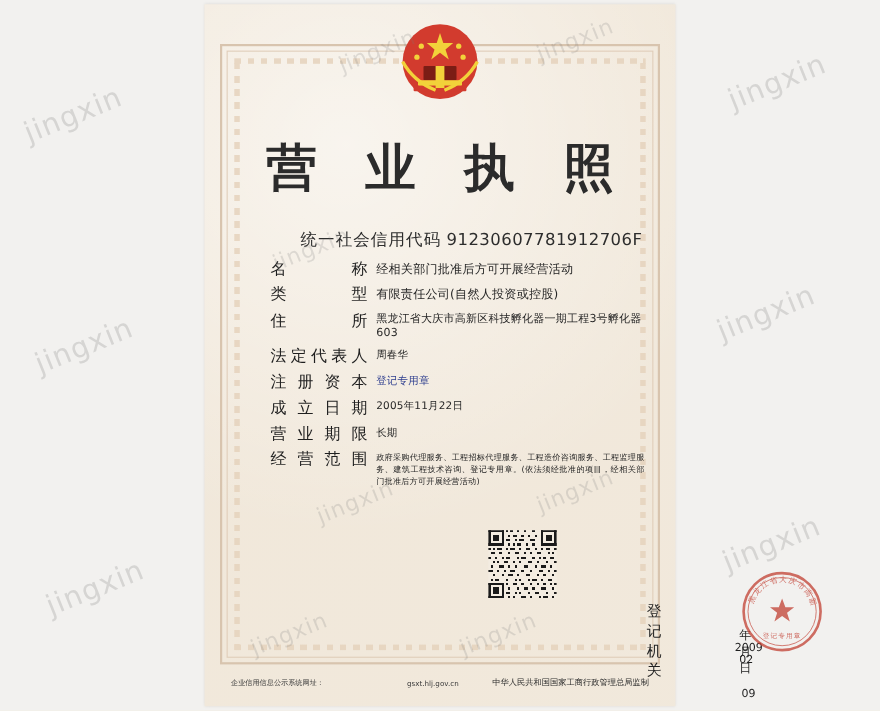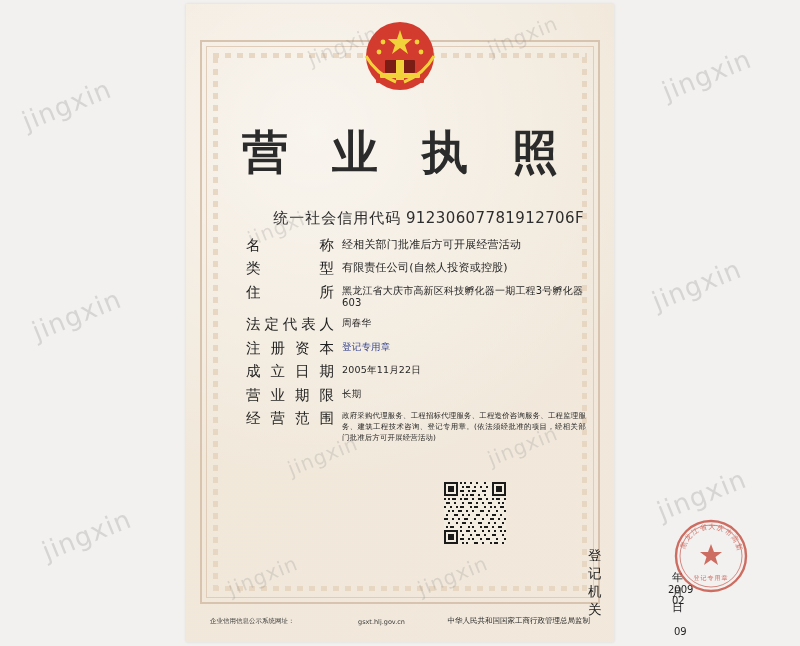--- a/index.html
+++ b/index.html
@@ -116,21 +116,21 @@
   .seal{
     position:absolute;left:487px;top:514px;width:76px;height:76px;
     opacity:.72;
   }
   
   .foot-left{
     position:absolute;left:24px;bottom:16px;
     font-size:6.5px;color:#3a3a3a;
   }
   .foot-url{
-    position:absolute;left:172px;bottom:16px;
+    position:absolute;left:184px;bottom:16px;
     font-size:6.5px;color:#3a3a3a;
   }
   .foot-right{
     position:absolute;right:24px;bottom:16px;
     font-size:7.5px;color:#2b2b2b;
   }
   
   .wm{
     position:absolute;
     font-family:"DejaVu Sans", sans-serif;

